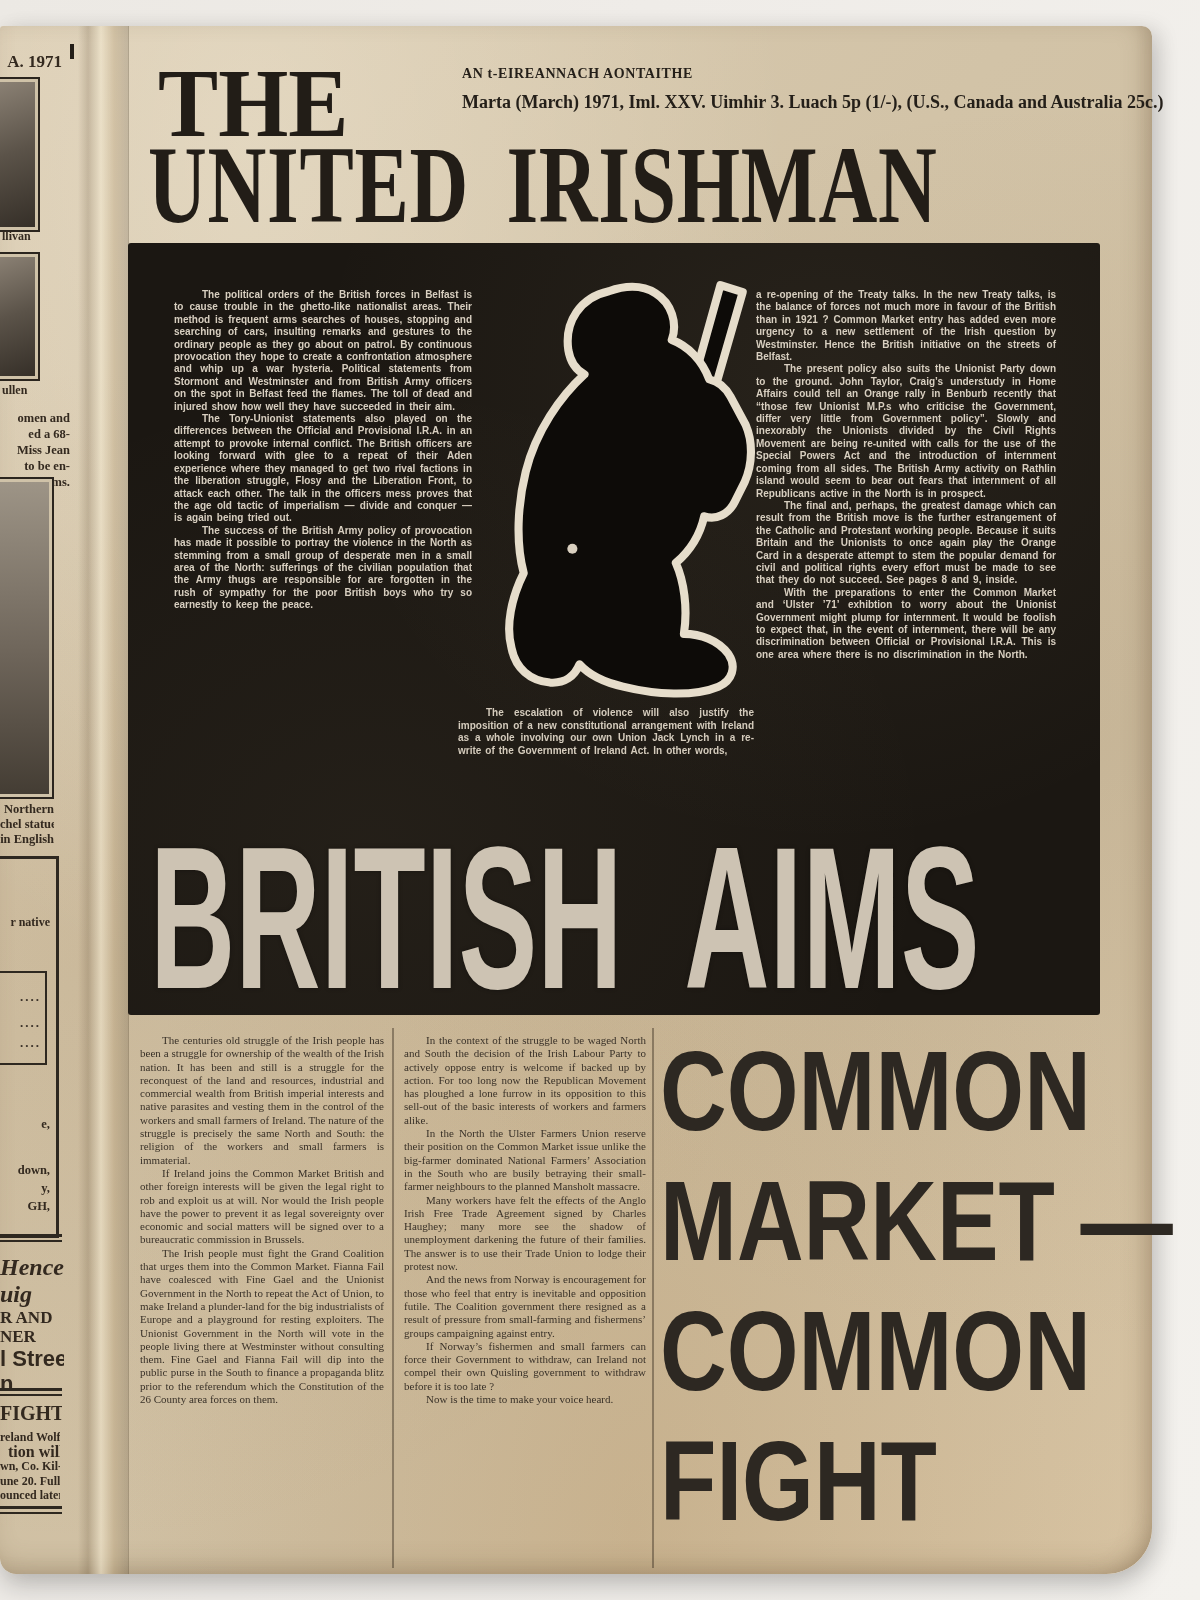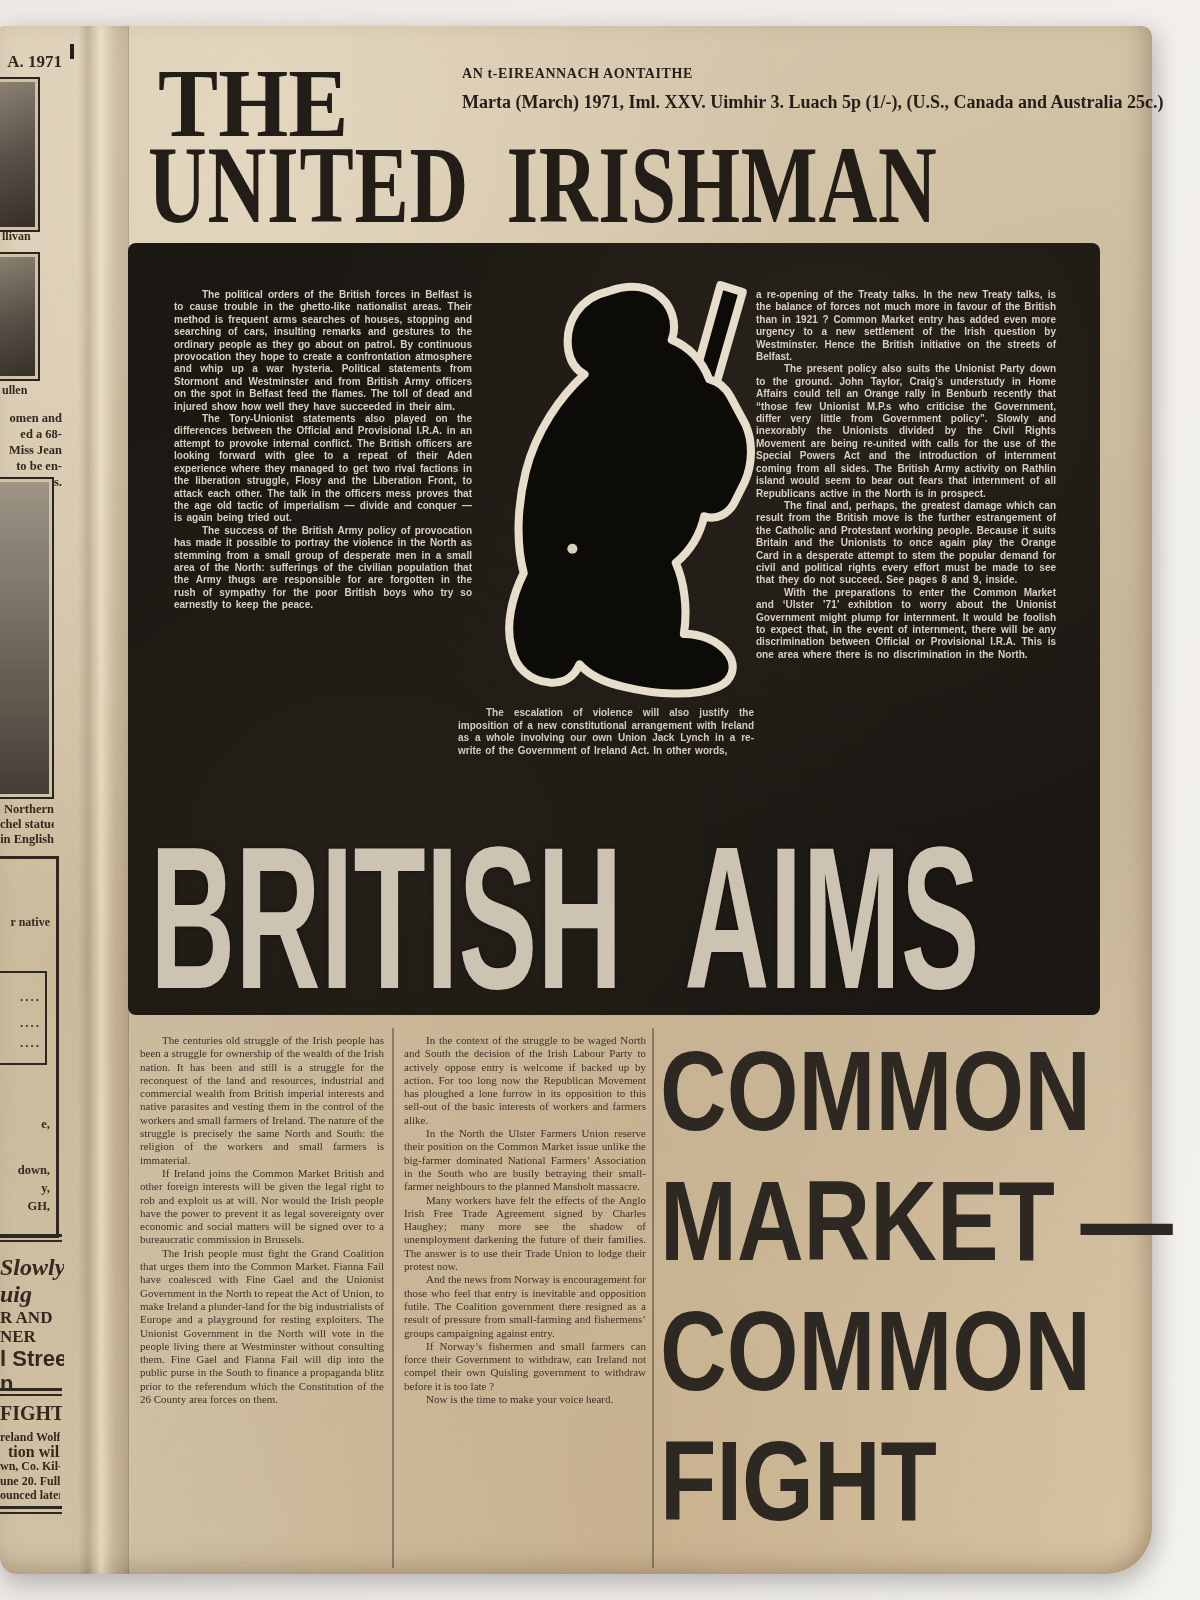--- a/index.html
+++ b/index.html
@@ -48,21 +48,21 @@
   .mast1{font-size:98px;font-weight:bold;color:#221d17;line-height:1;
     transform:scaleX(0.92);transform-origin:left top;white-space:nowrap;}
   .mast2{font-size:110px;font-weight:bold;color:#221d17;line-height:1;letter-spacing:1px;
     word-spacing:22px;transform:scaleX(0.74);transform-origin:left top;white-space:nowrap;}
   
   .blackbox{
     background:
       radial-gradient(ellipse at 72% 18%, rgba(205,185,145,0.07), transparent 52%),
       radial-gradient(ellipse at 25% 78%, rgba(205,185,145,0.05), transparent 55%),
       #1b1712;
-    border-radius:8px;
+    border-radius:3px;
   }
   .boxcol{font-family:"Liberation Sans",sans-serif;font-weight:bold;color:#d8cfc0;
     font-size:10px;line-height:12.4px;text-align:justify;word-spacing:1.4px;}
   .boxcol p{margin:0;text-indent:28px;}
   .boxcol p.noind{text-indent:0;}
   .boxcap{font-family:"Liberation Sans",sans-serif;font-weight:bold;color:#d4cbbc;
     font-size:10px;line-height:12.6px;text-align:justify;word-spacing:1.2px;}
   .boxcap p{margin:0;text-indent:28px;}
   .banner{
     font-family:"Liberation Sans",sans-serif;font-weight:bold;color:#cdc3b3;
@@ -88,21 +88,21 @@
   <div>
     <div class="abs" style="left:70px;top:18px;width:4px;height:15px;background:#241f19;"></div>
     <div class="abs frag frag-r" style="left:0;top:26px;width:62px;font-size:17px;">A. 1971</div>
 
     <div class="abs photo" style="left:-6px;top:51px;width:42px;height:151px;"></div>
     <div class="abs frag" style="left:2px;top:203px;width:40px;font-size:12px;">llivan</div>
 
     <div class="abs photo" style="left:-6px;top:226px;width:42px;height:125px;"></div>
     <div class="abs frag" style="left:2px;top:357px;width:40px;font-size:12px;">ullen</div>
 
-    <div class="abs" style="left:8px;top:384px;width:54px;">
+    <div class="abs" style="left:16px;top:384px;width:54px;">
       <div class="frag frag-r" style="font-size:12.5px;line-height:16px;">omen and</div>
       <div class="frag frag-r" style="font-size:12.5px;line-height:16px;">ed a 68-</div>
       <div class="frag frag-r" style="font-size:12.5px;line-height:16px;">Miss Jean</div>
       <div class="frag frag-r" style="font-size:12.5px;line-height:16px;">to be en-</div>
       <div class="frag frag-r" style="font-size:12.5px;line-height:16px;">rms.</div>
     </div>
 
     <div class="abs photo photo-statue" style="left:-6px;top:451px;width:56px;height:318px;"></div>
     <div class="abs" style="left:0;top:776px;width:54px;">
       <div class="frag frag-r" style="font-size:12.5px;line-height:15px;">Northern</div>
@@ -119,21 +119,21 @@
       </div>
       <div class="abs frag frag-r" style="right:6px;top:258px;width:46px;font-size:12.5px;">e,</div>
       <div class="abs frag frag-r" style="right:6px;top:304px;width:46px;font-size:12.5px;">down,</div>
       <div class="abs frag frag-r" style="right:6px;top:322px;width:46px;font-size:12.5px;">y,</div>
       <div class="abs frag frag-r" style="right:6px;top:340px;width:46px;font-size:12.5px;">GH,</div>
     </div>
 
     <div class="abs dbl-rule" style="left:0;top:1208px;width:62px;"></div>
 
     <div class="abs" style="left:0;top:1228px;width:64px;">
-      <div class="frag" style="font-size:24px;line-height:27px;font-style:italic;">Slowly</div>
+      <div class="frag" style="font-size:24px;line-height:27px;font-style:italic;">Hence</div>
       <div class="frag" style="font-size:24px;line-height:27px;font-style:italic;">uig</div>
       <div class="frag" style="font-size:17px;line-height:19px;">R AND</div>
       <div class="frag" style="font-size:17px;line-height:19px;">NER</div>
       <div class="frag" style="font-size:22px;line-height:26px;font-family:'Liberation Sans',sans-serif;">l Street</div>
       <div class="frag" style="font-size:22px;line-height:24px;font-family:'Liberation Sans',sans-serif;">n</div>
     </div>
 
     <div class="abs dbl-rule" style="left:0;top:1362px;width:62px;"></div>
     <div class="abs frag" style="left:0;top:1376px;width:62px;font-size:20px;">FIGHT</div>
     <div class="abs" style="left:0;top:1404px;width:60px;">

